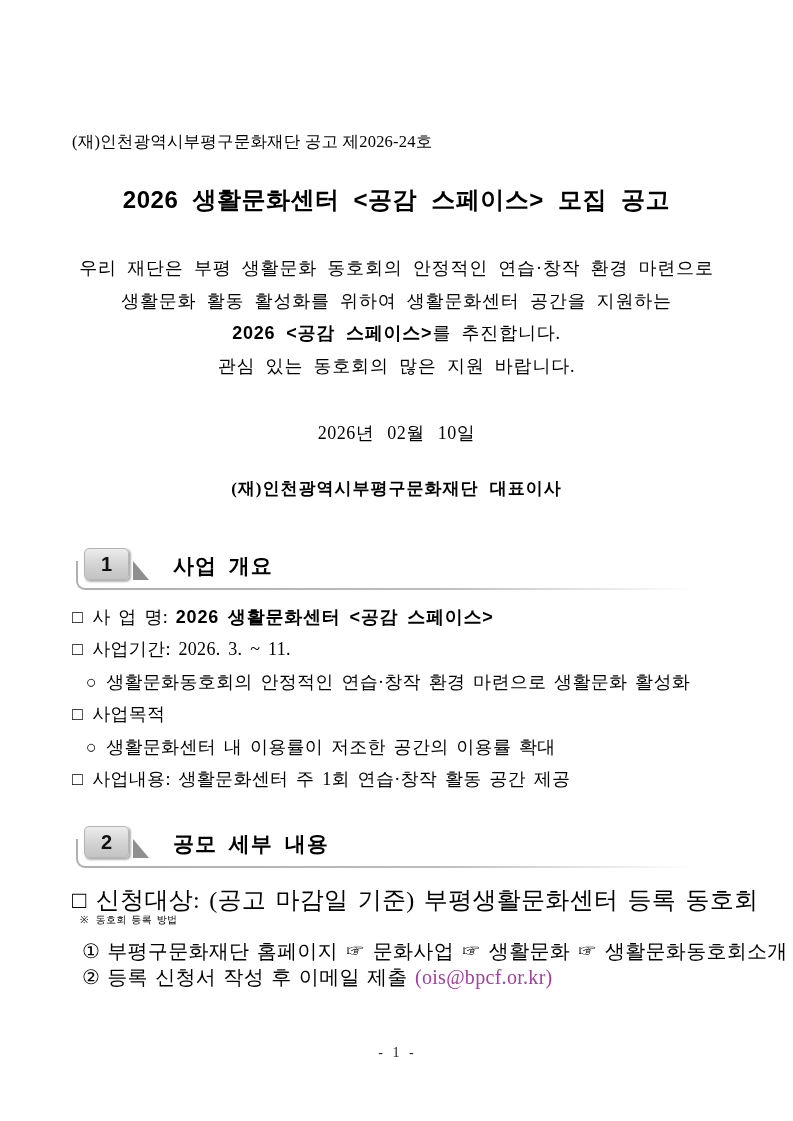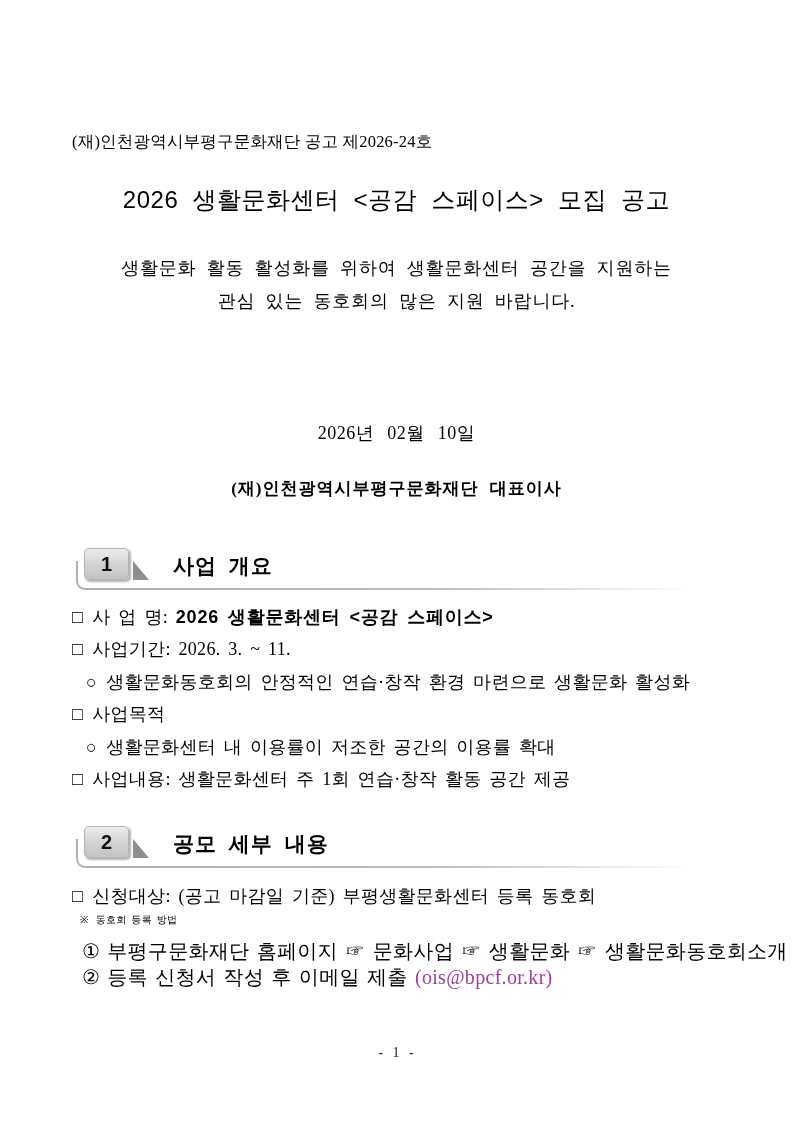--- a/index.html
+++ b/index.html
@@ -9,21 +9,21 @@
     background:#ffffff; color:#000;
     font-family:"Liberation Serif","DejaVu Serif",serif;
     overflow:hidden;
   }
   .doc-number {
     position:absolute; left:72px; top:131px;
     font-size:16.5px; letter-spacing:0.2px; line-height:22px;
   }
   .main-title {
     position:absolute; left:0; right:0; top:184px;
-    text-align:center; font-weight:normal; font-size:24px;
+    text-align:center; font-weight:bold; font-size:24px;
     font-family:"Liberation Sans","DejaVu Sans",sans-serif;
     letter-spacing:0.5px; word-spacing:7px; line-height:32px;
   }
   .intro {
     position:absolute; left:36px; right:36px; top:252px;
     text-align:center; font-size:18px; line-height:32.5px;
     letter-spacing:0.8px; word-spacing:5px;
   }
   .intro .b {
     font-weight:bold;
@@ -72,21 +72,21 @@
   }
   .item { white-space:nowrap; }
   .item .marker { display:inline-block; margin-right:9px; }
   .item.indent1 { padding-left:14px; }
   .item .b {
     font-weight:bold;
     font-family:"Liberation Sans","DejaVu Sans",sans-serif;
     letter-spacing:0.8px;
   }
   .sec2-target {
-    position:absolute; left:72px; top:884px; font-size:18px;
+    position:absolute; left:72px; top:884px; font-size:24px;
     letter-spacing:0.3px; word-spacing:3px; white-space:nowrap;
   }
   .sec2-target .marker { margin-right:9px; }
   .sec2-note {
     position:absolute; left:80px; top:912px; font-size:10px;
     letter-spacing:0.3px; word-spacing:2px;
   }
   .sec2-note .marker { margin-right:7px; }
   .sec2-step { font-size:20px; letter-spacing:0.3px; word-spacing:2px; white-space:nowrap; }
   .sec2-step .marker { margin-right:7px; }
@@ -101,21 +101,23 @@
 </head>
 <body>
 
 <div class="page">
 
   <div class="doc-number">(재)인천광역시부평구문화재단 공고 제2026-24호</div>
 
   <h1 class="main-title">2026 생활문화센터 &lt;공감 스페이스&gt; 모집 공고</h1>
 
   <div class="intro">
+    <div>우리 재단은 부평 생활문화 동호회의 안정적인 연습·창작 환경 마련으로</div>
     <div>생활문화 활동 활성화를 위하여 생활문화센터 공간을 지원하는</div>
+    <div><span class="b">2026 &lt;공감 스페이스&gt;</span><span>를 추진합니다.</span></div>
     <div>관심 있는 동호회의 많은 지원 바랍니다.</div>
   </div>
 
   <div class="date-line">2026년 02월 10일</div>
 
   <div class="signature">(재)인천광역시부평구문화재단 대표이사</div>
 
   <div class="section-header" style="top:548px;">
     <div class="sh-corner"></div>
     <div class="sh-line"></div>

